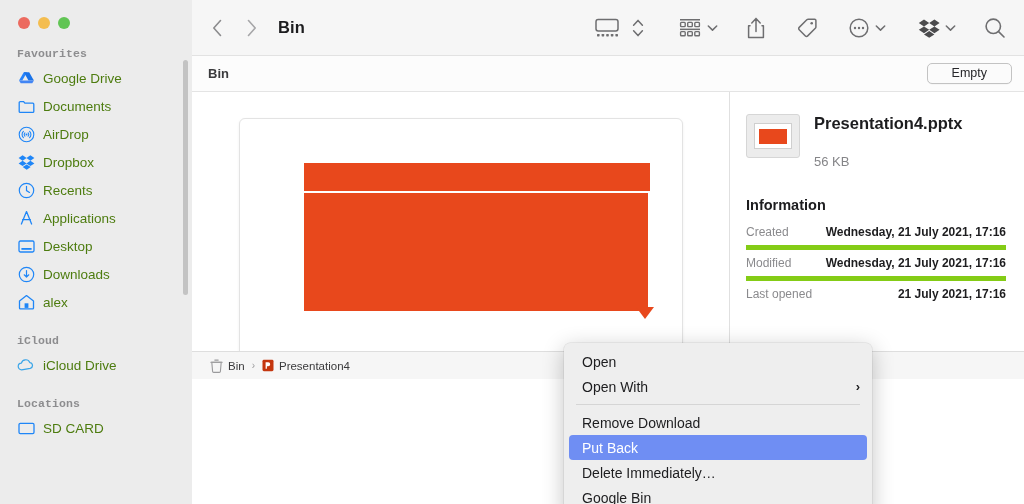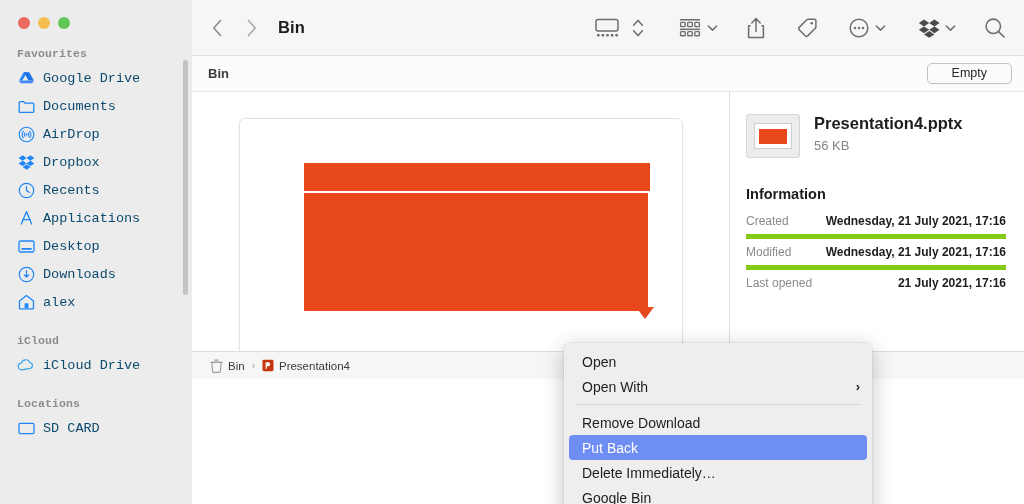--- a/index.html
+++ b/index.html
@@ -26,21 +26,21 @@
   .light.amber { background: #f4bd4f; }
   .light.green { background: #61c554; }
 
   .sb-section {
     font-size: 11.5px; font-weight: bold; color: #8d8d8f;
     padding: 0 0 4px 17px; margin-top: 18px; letter-spacing: 0.1px; font-family: Liberation Mono, monospace;
   }
   .sb-item {
     display: flex; align-items: center; gap: 8px;
     height: 28px; padding-left: 17px;
-    font-size: 13.5px; color: #0c4a6e; font-family: Liberation Mono, monospace;
+    font-size: 13.5px; color: #4d7c0f;
   }
   .sb-ico { width: 18px; height: 18px; display: flex; align-items: center; justify-content: center; flex: 0 0 18px; }
   .sb-ico svg { display: block; }
   .sb-scroll {
     position: absolute; right: 4px; top: 60px;
     width: 5px; height: 235px; border-radius: 3px;
     background: #c3c3c3;
   }
 
   
@@ -135,21 +135,21 @@
   }
   .info-head { display: flex; align-items: flex-start; gap: 14px; }
   .doc-icon {
     width: 54px; height: 44px; flex: 0 0 54px;
     background: #ececec; border: 1px solid #d6d6d6; border-radius: 3px;
     display: flex; align-items: center; justify-content: center;
   }
   .doc-icon-inner { width: 38px; height: 26px; background: #fff; border: 1px solid #cfcfcf; display:flex; align-items:center; justify-content:center; }
   .doc-icon-bar { width: 28px; height: 15px; }
   .info-name { font-size: 16.5px; font-weight: bold; color: #1d1d1f; line-height: 1.2; }
-  .info-size { font-size: 13px; color: #858588; margin-top: 4px; }
+  .info-size { font-size: 13px; color: #858588; margin-top: 20px; }
   .info-section-title { font-size: 14.5px; font-weight: bold; color: #1d1d1f; margin: 28px 0 6px; }
   .info-row {
     display: flex; align-items: baseline;
     padding: 6px 0 6px; border-bottom: 5px solid #84cc16;
     font-size: 12px;
   }
   .info-row:last-child { border-bottom: none; }
   .info-key { color: #8a8a8d; flex: 0 0 auto; }
   .info-val { margin-left: auto; color: #1d1d1f; font-weight: bold; text-align: right; }
 

